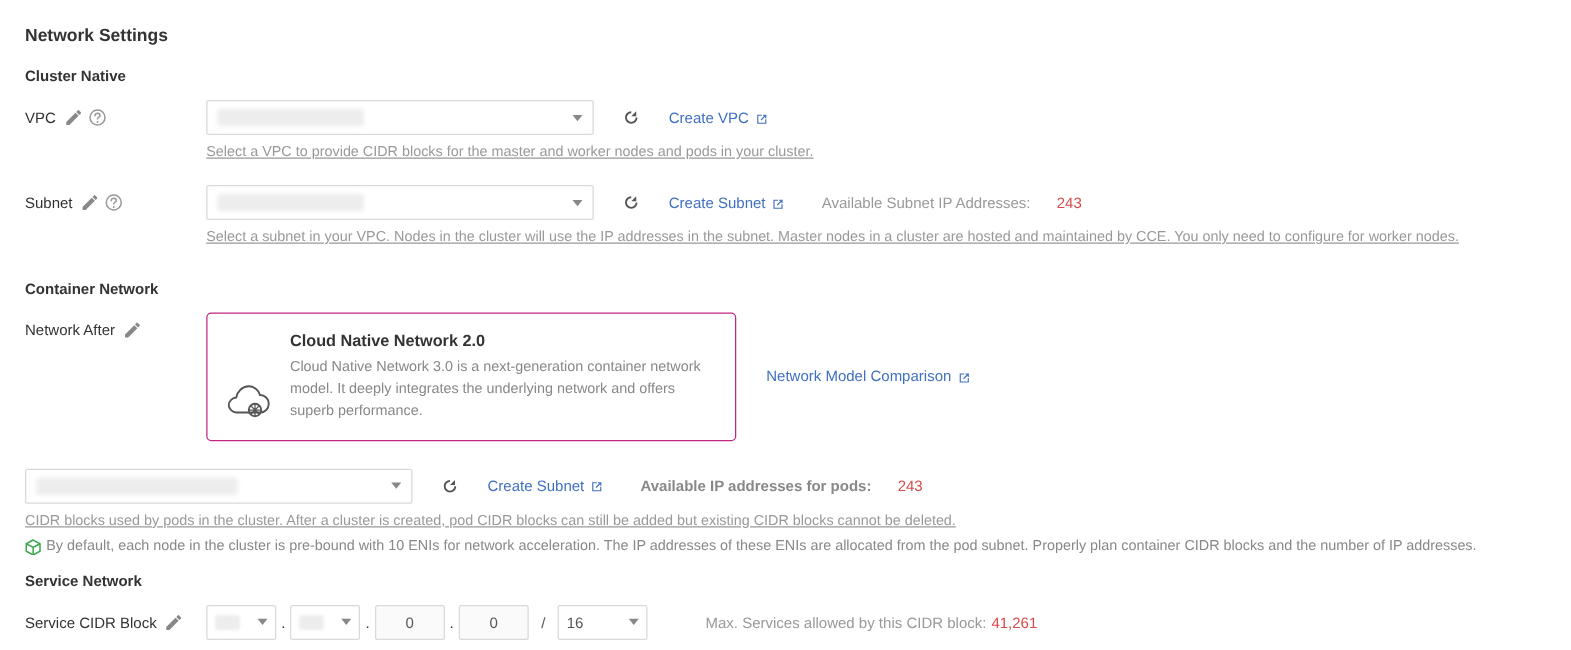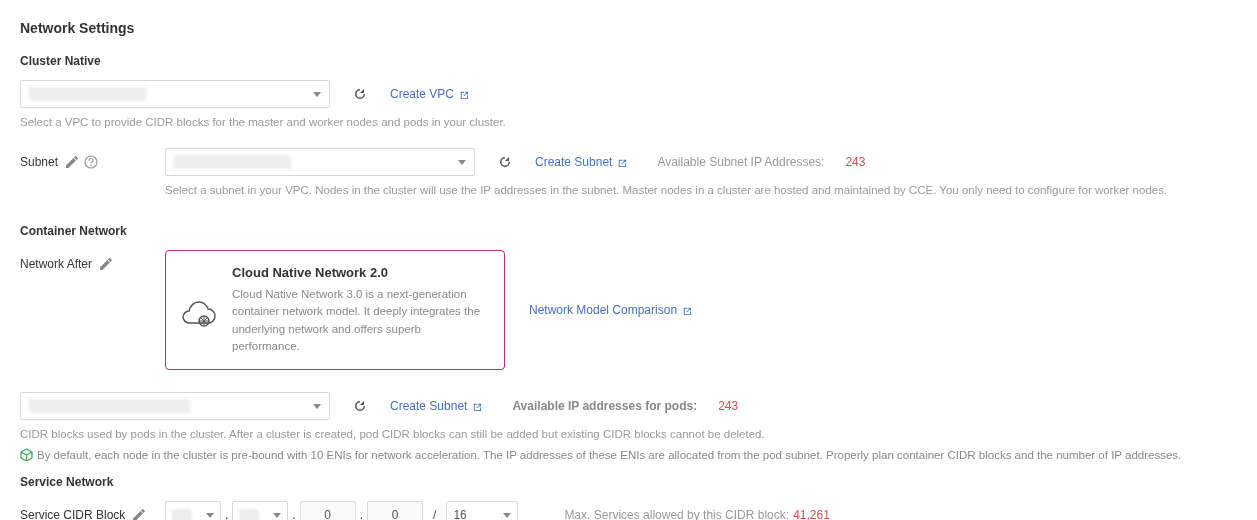--- a/index.html
+++ b/index.html
@@ -93,37 +93,38 @@
       display: inline-flex;
       align-items: center;
       gap: 4px;
     }
     .link svg { width: 11px; height: 11px; }
     .help-text {
       color: #999;
       font-size: 11.5px;
       margin-top: 8px;
       margin-bottom: 14px;
+      text-decoration: underline;
     }
     .edit-icon svg, .help-icon svg { width: 14px; height: 14px; display:block; }
     .edit-icon { color: #888; }
     .help-icon { color: #999; }
     .available-text {
       color: #999;
       font-size: 12px;
     }
     .available-count { color: #d64a4a; margin-left:21px; }
     .network-card {
       border: 1px solid #c02782;
       border-radius: 4px;
       padding: 14px 16px 14px 14px;
-      width: 340px;
+      width: 424px;
       display: flex;
       gap: 14px;
-      align-items: center;
+      align-items: flex-end;
     }
     .network-card-icon {
       flex-shrink: 0;
       width: 38px;
       height: 30px;
       margin-top: 12px;
       color: #555;
     }
     .network-card-title {
       font-weight: bold;
@@ -197,20 +198,33 @@
         <path d="M24 15v10M19 20h10M20.5 16.5l7 7M27.5 16.5l-7 7" stroke="currentColor" stroke-width="1"></path>
       </g>
   </defs>
 </svg>
 
 <div class="page-title">Network Settings</div>
 
 <div class="section-title">Cluster Native</div>
 
 <div class="form-row">
+  <div class="form-label">
+    <span>VPC</span>
+    <span class="icon edit-icon">
+        <svg viewBox="0 0 14 14">
+          <use href="#i-edit"></use>
+        </svg>
+      </span>
+    <span class="icon help-icon">
+        <svg viewBox="0 0 14 14">
+          <use href="#i-help"></use>
+        </svg>
+      </span>
+  </div>
   <div class="form-content">
     <div class="control-line">
       <div class="select-box select-main">
         <span class="select-masked"></span>
         <span class="caret-down"></span>
       </div>
       <span class="refresh-icon">
           <svg viewBox="0 0 14 14">
             <use href="#i-refresh"></use>
           </svg>

